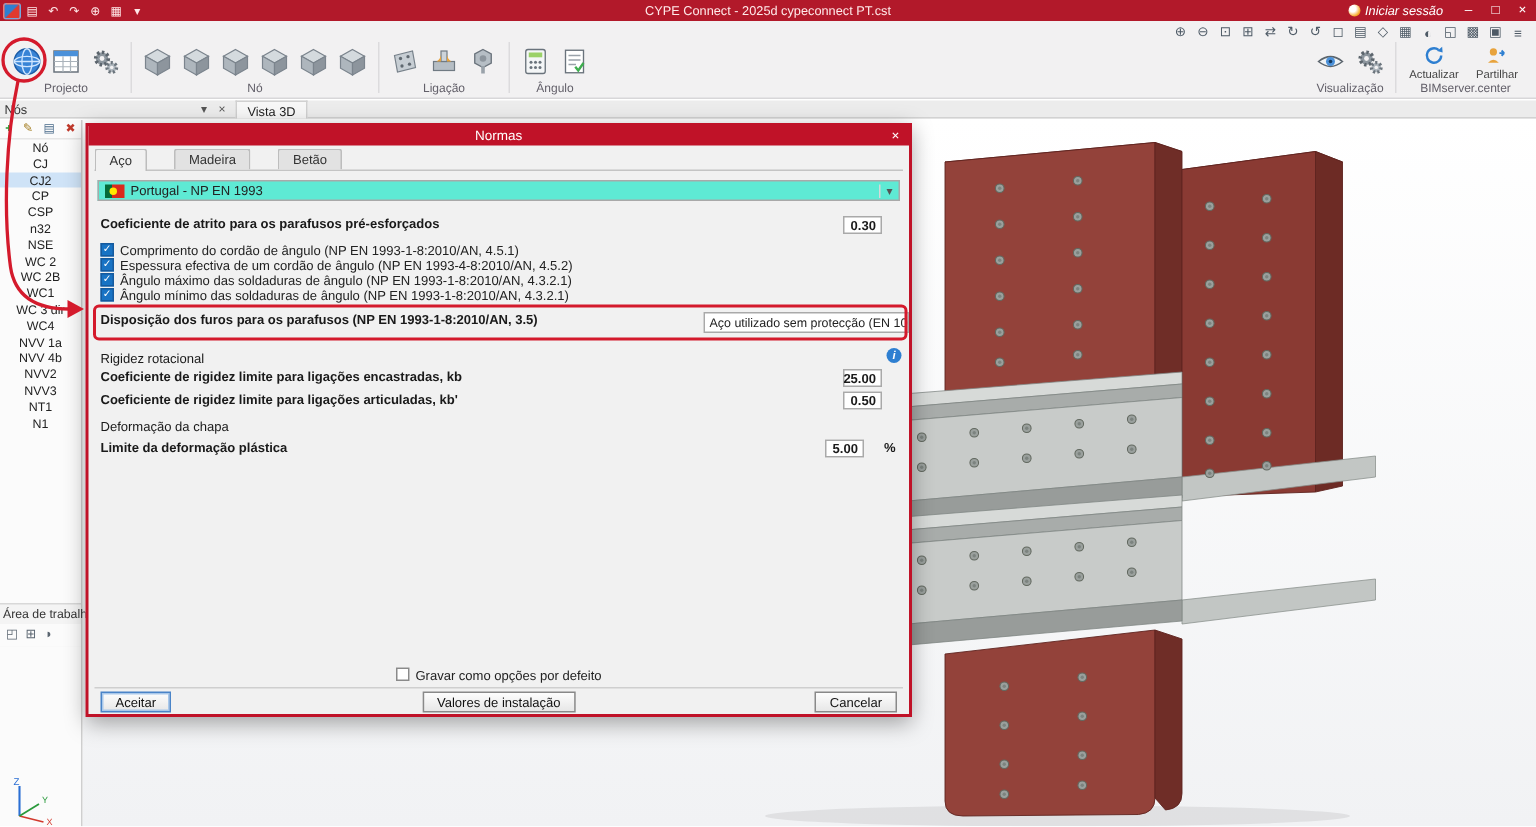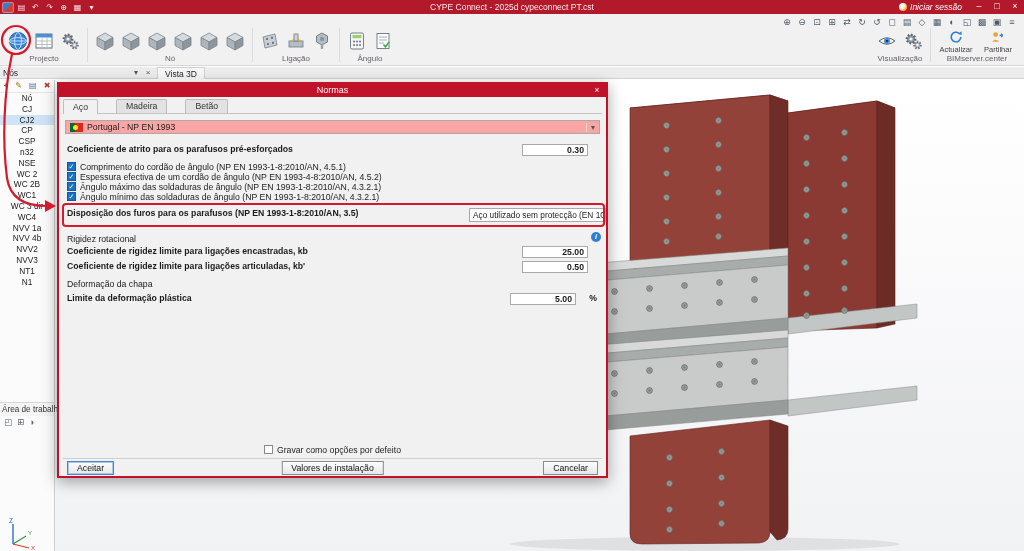--- a/index.html
+++ b/index.html
@@ -60,26 +60,26 @@
   .viewport { position:absolute; left:55px; top:80px; right:0; bottom:0; background:linear-gradient(#ffffff,#f1f2f4); }
   .viewport svg.scene { position:absolute; inset:0; }
 
   
   .dialog { position:absolute; left:57px; top:82px; width:551px; height:396px; background:#f1f1f1; border:2px solid var(--dialog-red,#c01228); box-shadow:0 4px 14px rgba(0,0,0,.35); z-index:50; }
   .dlg-title { height:13px; background:var(--dialog-red,#c01228); color:#fff; text-align:center; line-height:13px; font-size:9px; position:relative; }
   .dlg-close { position:absolute; right:3px; top:0; width:12px; color:#fff; font-size:9px; line-height:12px; text-align:center; }
   .dlg-tabs { position:absolute; top:15px; left:4px; right:4px; height:15px; display:flex; gap:18px; border-bottom:1px solid #c4c4c4; }
   .dlg-tab { padding:0 9px; font-size:8.7px; line-height:13px; background:#e2e2e2; border:1px solid #bdbdbd; border-bottom:none; border-radius:2px 2px 0 0; color:#333; }
   .dlg-tab.active { background:#f1f1f1; margin-bottom:-1px; line-height:14px; }
-  .dselect { position:absolute; top:36px; left:6px; right:6px; height:14px; background:#fca5a5; border:1px solid #a9a9a9; display:flex; align-items:center; gap:4px; padding:0 4px; font-size:8.7px; }
+  .dselect { position:absolute; top:36px; left:6px; right:6px; height:14px; background:#5eead4; border:1px solid #a9a9a9; display:flex; align-items:center; gap:4px; padding:0 4px; font-size:8.7px; }
   .flag { width:13px; height:9px; position:relative; background:linear-gradient(90deg,#046a38 0 38%,#da291c 38% 100%); flex:none; }
   .flag::after { content:""; position:absolute; left:2.5px; top:2px; width:5px; height:5px; border-radius:50%; background:#ffe900; }
   .chev { margin-left:auto; color:#555; border-left:1px solid #d8d8d8; padding-left:4px; font-size:8px; }
   .drow { position:absolute; left:8px; right:8px; height:13px; display:flex; align-items:flex-start; font-size:8.7px; color:#1a1a1a;font-weight:bold; }
-  .dinput { position:absolute; right:10px; width:66px; height:12px; border:1px solid #a9a9a9; background:#fff; font-size:8.7px; text-align:right; padding:0 3px; line-height:10px; display:flex; align-items:center; justify-content:flex-end; }
+  .dinput { position:absolute; right:10px; width:26px; height:12px; border:1px solid #a9a9a9; background:#fff; font-size:8.7px; text-align:right; padding:0 3px; line-height:10px; display:flex; align-items:center; justify-content:flex-end; }
   .dcheck { position:absolute; left:8px; height:10px; display:flex; align-items:flex-start; gap:4px; font-size:8.7px; }
   .cbox { width:9px; height:9px; flex:none; background:var(--checkbox-blue,#1873c4); border:1px solid #155a9e; color:#fff; font-size:7px; line-height:8px; text-align:center; }
   .cbox.empty { background:#fff; border:1px solid #8a8a8a; }
   .anno-rect { position:absolute; left:3px; top:119px; width:543px; height:24px; border:2px solid var(--accent-red,#d41a2c); border-radius:4px; pointer-events:none; z-index:3; }
   .dcombo { position:absolute; left:410px; top:124px; width:137px; height:14px; background:#fff; border:1px solid #a9a9a9; display:flex; align-items:center; padding:0 3px; font-size:8.3px; white-space:nowrap; overflow:hidden; }
   .dsection { position:absolute; left:8px; font-size:8.7px; color:#1a1a1a; }
   .info-dot { position:absolute; right:5px; top:148px; width:10px; height:10px; border-radius:50%; background:#2e7fd1; color:#fff; font-size:7.5px; line-height:10px; text-align:center; font-style:italic; font-weight:bold; }
   .dsep { position:absolute; left:4px; right:4px; top:374px; height:1px; background:#cfcfcf; }
   .dbtn { position:absolute; top:377px; height:14px; border:1px solid #898989; background:linear-gradient(#fdfdfd,#e7e7e7); font-size:8.7px; line-height:12px; padding:0 9px; color:#111; }
   .dbtn.primary { border-color:#4a84c8; box-shadow:inset 0 0 0 1px #a9c8ea; }

